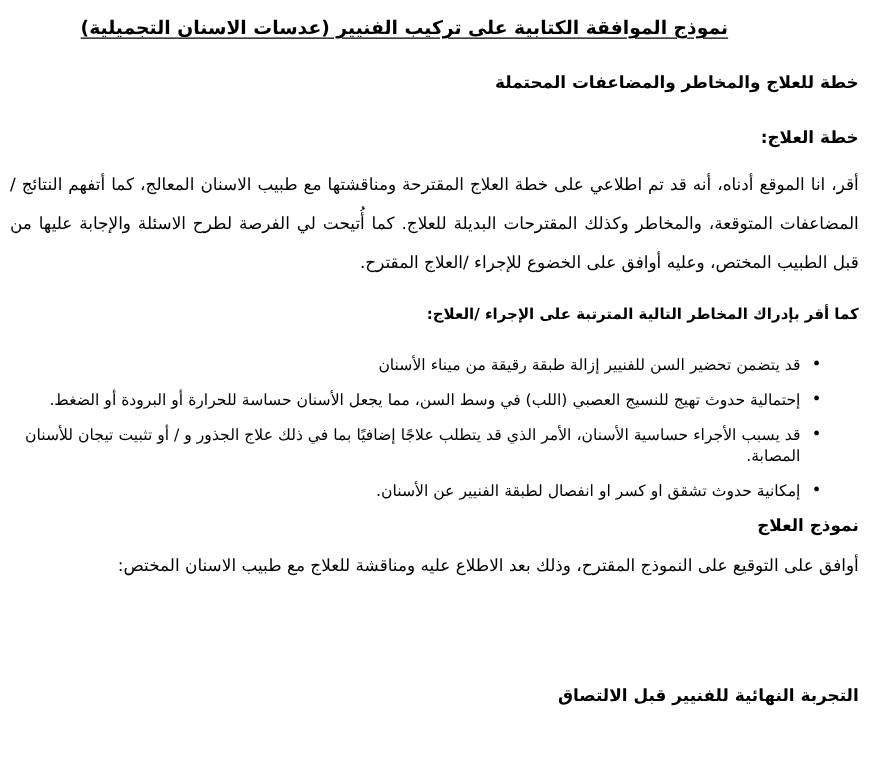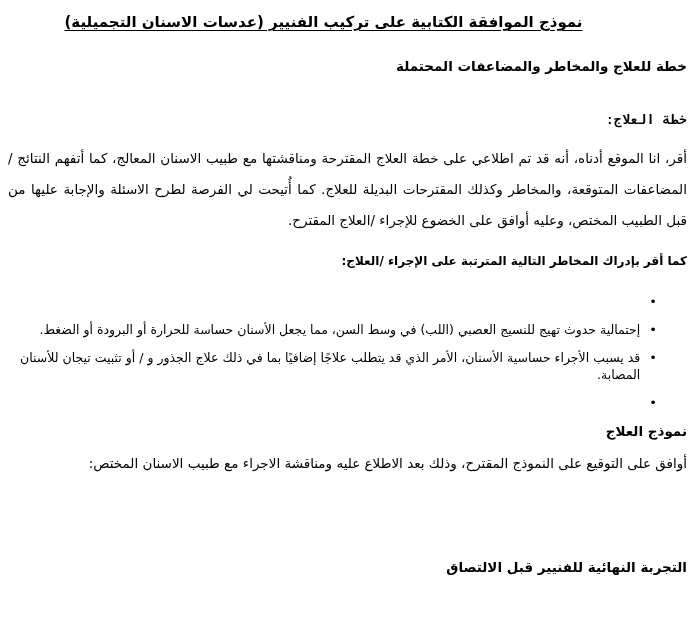--- a/index.html
+++ b/index.html
@@ -32,21 +32,21 @@
     margin: 0;
     line-height: 20px;
   }
   .h-bold {
     font-size: 13.5px;
     font-weight: bold;
     text-align: right;
     line-height: 17px;
   }
   .heading-risks   { margin-top: 26px; }
-  .heading-plan    { margin-top: 37px; font-family: Liberation Mono, monospace; }
+  .heading-plan    { margin-top: 27px; }
   .consent-par {
     font-size: 13.5px;
     line-height: 31px;
     text-align: justify;
     text-align-last: right;
   }
   .risks-intro {
     font-size: 12px;
     font-weight: bold;
     line-height: 24px;
@@ -92,33 +92,35 @@
 
   <div class="h-bold heading-plan">خطة العلاج:</div>
 
   <p class="consent-par">أقر، انا الموقع أدناه، أنه قد تم اطلاعي على خطة العلاج المقترحة ومناقشتها مع طبيب الاسنان المعالج، كما أتفهم النتائج / المضاعفات المتوقعة، والمخاطر وكذلك المقترحات البديلة للعلاج. كما أُتيحت لي الفرصة لطرح الاسئلة والإجابة عليها من قبل الطبيب المختص، وعليه أوافق على الخضوع للإجراء /العلاج المقترح.</p>
 
   <p class="risks-intro">كما أقر بإدراك المخاطر التالية المترتبة على الإجراء /العلاج:</p>
 
   <ul class="risk-list">
     <li class="risk-item">
       <span class="bullet-dot">•</span>
+      <span class="risk-text">قد يتضمن تحضير السن للفنيير إزالة طبقة رقيقة من  ميناء الأسنان</span>
     </li>
     <li class="risk-item">
       <span class="bullet-dot">•</span>
       <span class="risk-text">إحتمالية حدوث تهيج للنسيج العصبي (اللب) في وسط السن،  مما يجعل الأسنان حساسة للحرارة أو البرودة أو الضغط.</span>
     </li>
     <li class="risk-item">
       <span class="bullet-dot">•</span>
       <span class="risk-text">قد يسبب الأجراء حساسية الأسنان، الأمر الذي قد يتطلب علاجًا إضافيًا بما في ذلك علاج الجذور و / أو تثبيت تيجان للأسنان  المصابة.</span>
     </li>
     <li class="risk-item">
       <span class="bullet-dot">•</span>
+      <span class="risk-text">إمكانية حدوث تشقق او كسر او انفصال لطبقة الفنيير عن الأسنان.</span>
     </li>
   </ul>
 
   <div class="h-bold heading-model">نموذج العلاج</div>
 
-  <div class="model-text">أوافق على التوقيع على النموذج المقترح، وذلك بعد الاطلاع عليه ومناقشة الاجراء مع طبيب الاسنان المختص:</div>
+  <div class="model-text">أوافق على التوقيع على النموذج المقترح، وذلك بعد الاطلاع عليه ومناقشة للعلاج مع طبيب الاسنان المختص:</div>
 
   <div class="h-bold heading-tryin">التجربة النهائية للفنيير قبل الالتصاق</div>
 
 </div>
 
 </body></html>

